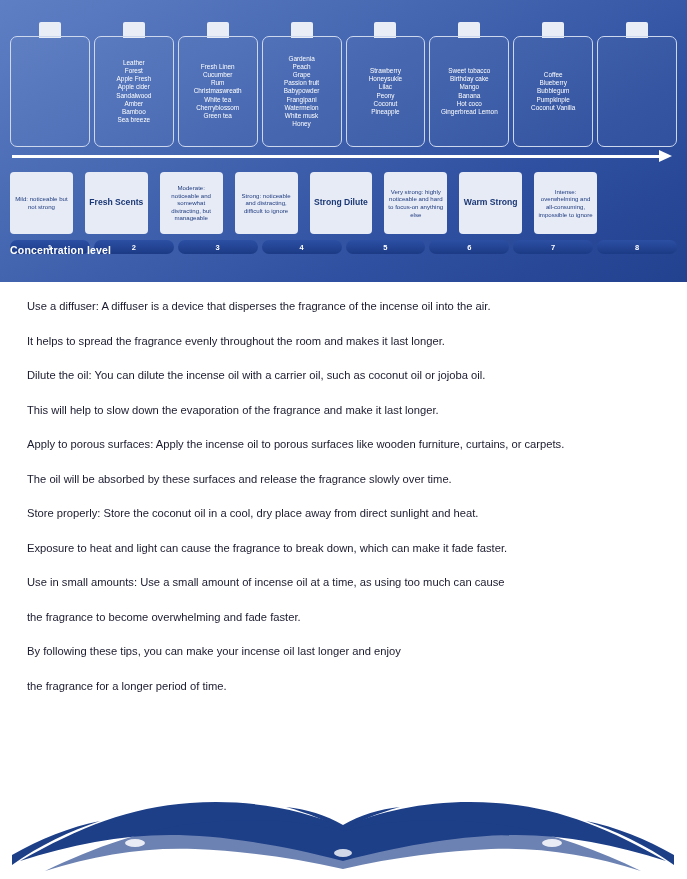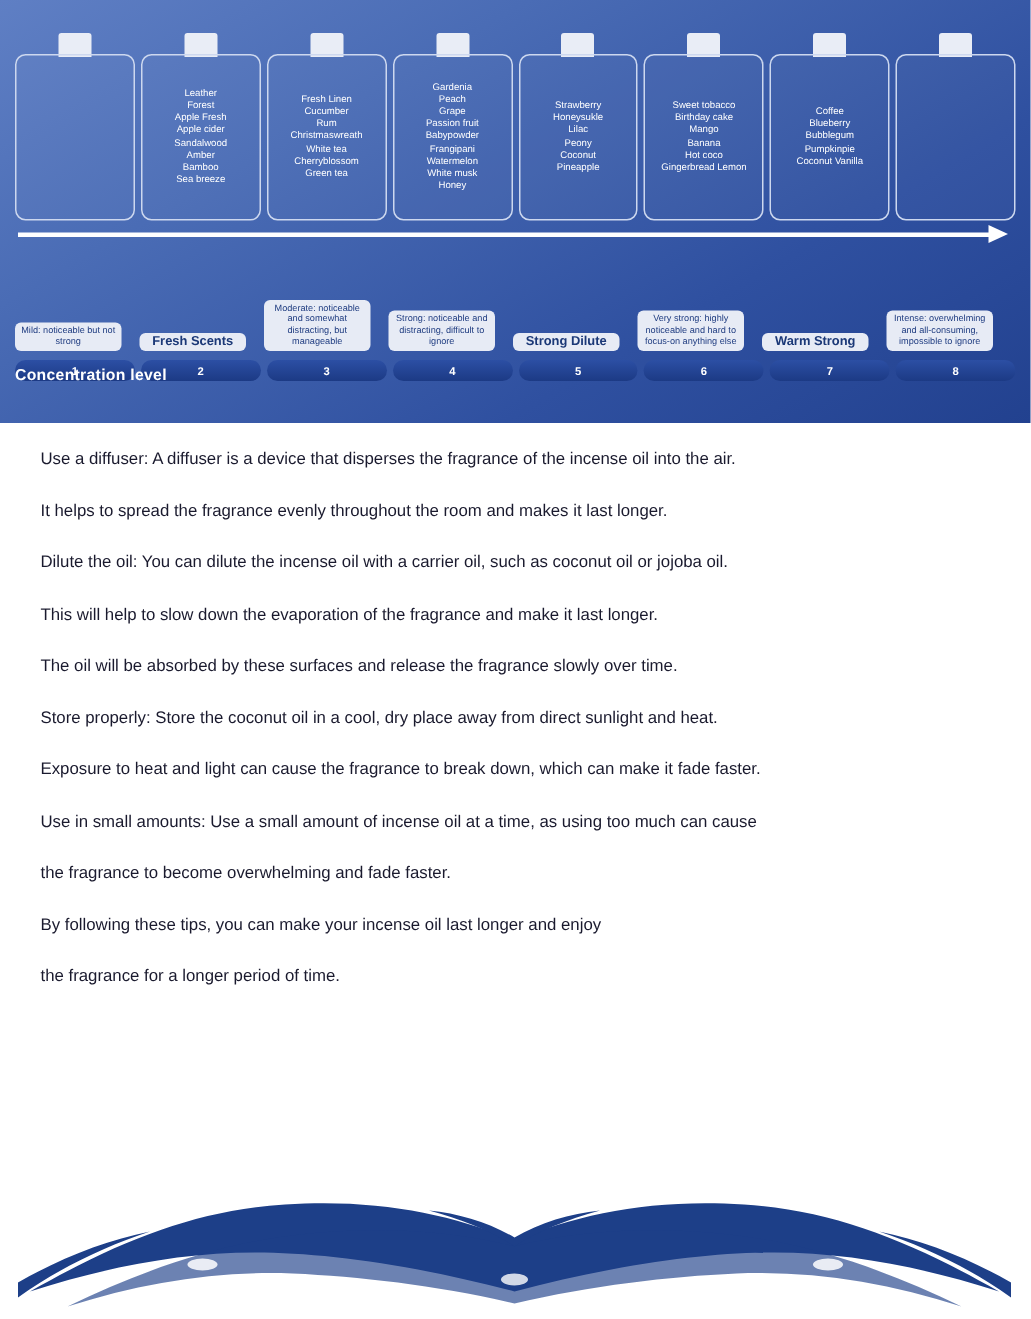--- a/index.html
+++ b/index.html
@@ -104,25 +104,24 @@
     border-top: 6.5px solid transparent;
     border-bottom: 6.5px solid transparent;
     border-left: 13px solid #ffffff;
   }
 
   
   .descs {
     position: absolute;
     left: 10px;
     top: 172px;
-    width: 652px;
+    width: 587px;
     height: 62px;
     display: flex;
     gap: 12px;
-    align-items: flex-end;
   }
   .desc {
     flex: 1 1 0;
     border-radius: 4px;
     background: #e7ebf5;
     display: flex;
     align-items: center;
     justify-content: center;
     padding: 2px 3px;
     box-sizing: border-box;
@@ -328,20 +327,21 @@
 
     <div class="conc-label">Concentration level</div>
   </div>
 </div>
 
 <div class="content">
   <p>Use a diffuser: A diffuser is a device that disperses the fragrance of the incense oil into the air.</p>
   <p>It helps to spread the fragrance evenly throughout the room and makes it last longer.</p>
   <p>Dilute the oil: You can dilute the incense oil with a carrier oil, such as coconut oil or jojoba oil.</p>
   <p>This will help to slow down the evaporation of the fragrance and make it last longer.</p>
+  <p>Apply to porous surfaces: Apply the incense oil to porous surfaces like wooden furniture, curtains, or carpets.</p>
   <p>The oil will be absorbed by these surfaces and release the fragrance slowly over time.</p>
   <p>Store properly: Store the coconut oil in a cool, dry place away from direct sunlight and heat.</p>
   <p>Exposure to heat and light can cause the fragrance to break down, which can make it fade faster.</p>
   <p>Use in small amounts: Use a small amount of incense oil at a time, as using too much can cause</p>
   <p>the fragrance to become overwhelming and fade faster.</p>
   <p>By following these tips, you can make your incense oil last longer and enjoy</p>
   <p>the fragrance for a longer period of time.</p>
 </div>
 
 <svg class="ornament" viewBox="0 0 687 110" preserveAspectRatio="none">

